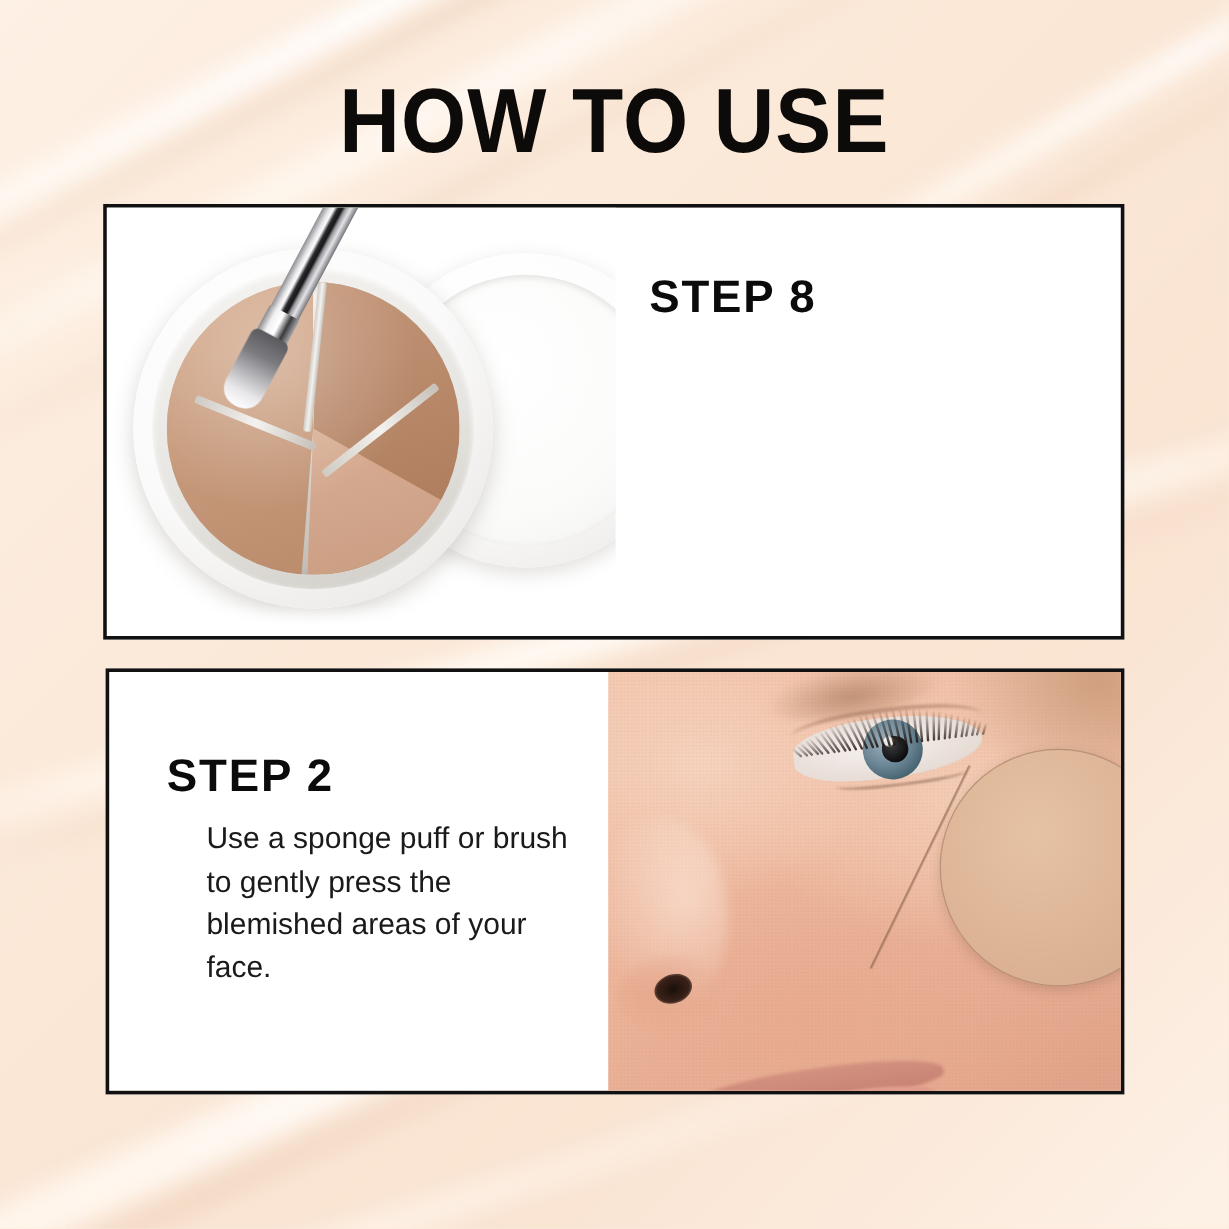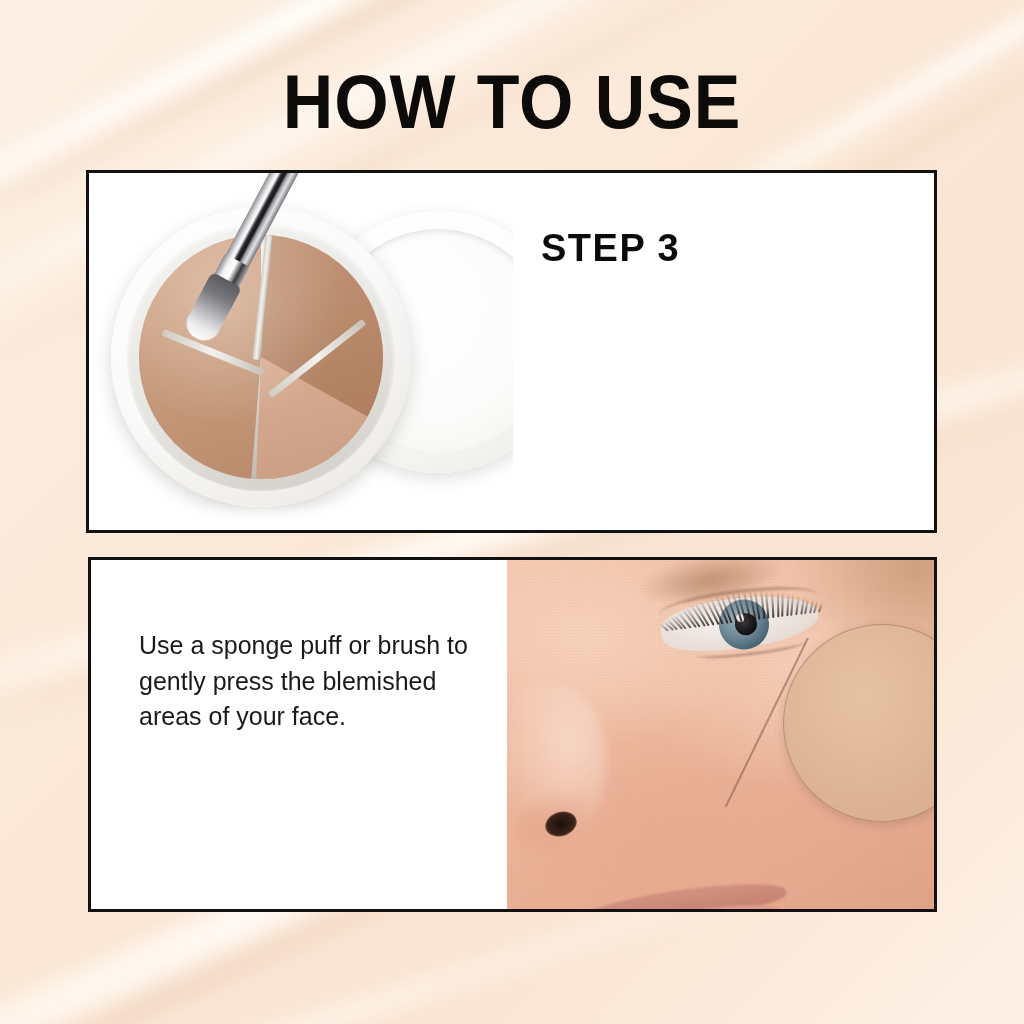--- a/index.html
+++ b/index.html
@@ -145,21 +145,21 @@
   #step1-text{flex:1;padding:56px 34px 0 28px;box-sizing:border-box;}
 
   
   #step2-text{width:416px;flex:none;padding:68px 26px 0 48px;box-sizing:border-box;}
 
   
   .step-head{font-size:38px;font-weight:bold;color:#0b0b0b;
     letter-spacing:1.5px;margin:0 0 16px 0;line-height:1;}
   .step-body{font-size:25px;color:#1a1a1a;line-height:1.42;margin:0;
     max-width:350px;}
-  #step2-text .step-body{max-width:340px;}
+  #step2-text .step-body{max-width:340px;margin-left:33px;}
 
   
   #face-pane{position:relative;flex:1;overflow:hidden;
     background:linear-gradient(160deg,#f2c4ab 0%,#edb79c 35%,#e2a98e 70%,#d79c81 100%);}
   .skin{position:absolute;inset:0;
     background:
       radial-gradient(ellipse 55% 45% at 18% 22%,#f6d2bd 0%,rgba(246,210,189,0) 70%),
       radial-gradient(ellipse 60% 50% at 70% 30%,#f4cdb6 0%,rgba(244,205,182,0) 72%),
       radial-gradient(ellipse 70% 60% at 40% 85%,#e8ab90 0%,rgba(232,171,144,0) 75%),
       linear-gradient(155deg,#f3c7ae 0%,#eeb99e 45%,#e0a288 100%);}
@@ -271,27 +271,28 @@
 
     <div class="brush">
       <div class="brush-handle"></div>
       <div class="brush-ferrule"></div>
       <div class="brush-bristle"></div>
     </div>
     <div class="pane-floor"></div>
   </div>
 
   <div id="step1-text">
-    <p class="step-head">STEP 3</p>
+    <p class="step-head">STEP 8</p>
   </div>
 </div>
 
 <div class="card" id="card2">
 
   <div id="step2-text">
+    <p class="step-head">STEP 2</p>
     <p class="step-body">Use a sponge puff or brush to gently press the blemished areas of your face.</p>
   </div>
 
   <div id="face-pane">
     <div class="skin"></div>
     <div class="skin-tex"></div>
     <div class="hair"></div>
 
     <div class="brow"></div>
     <div class="eye">

